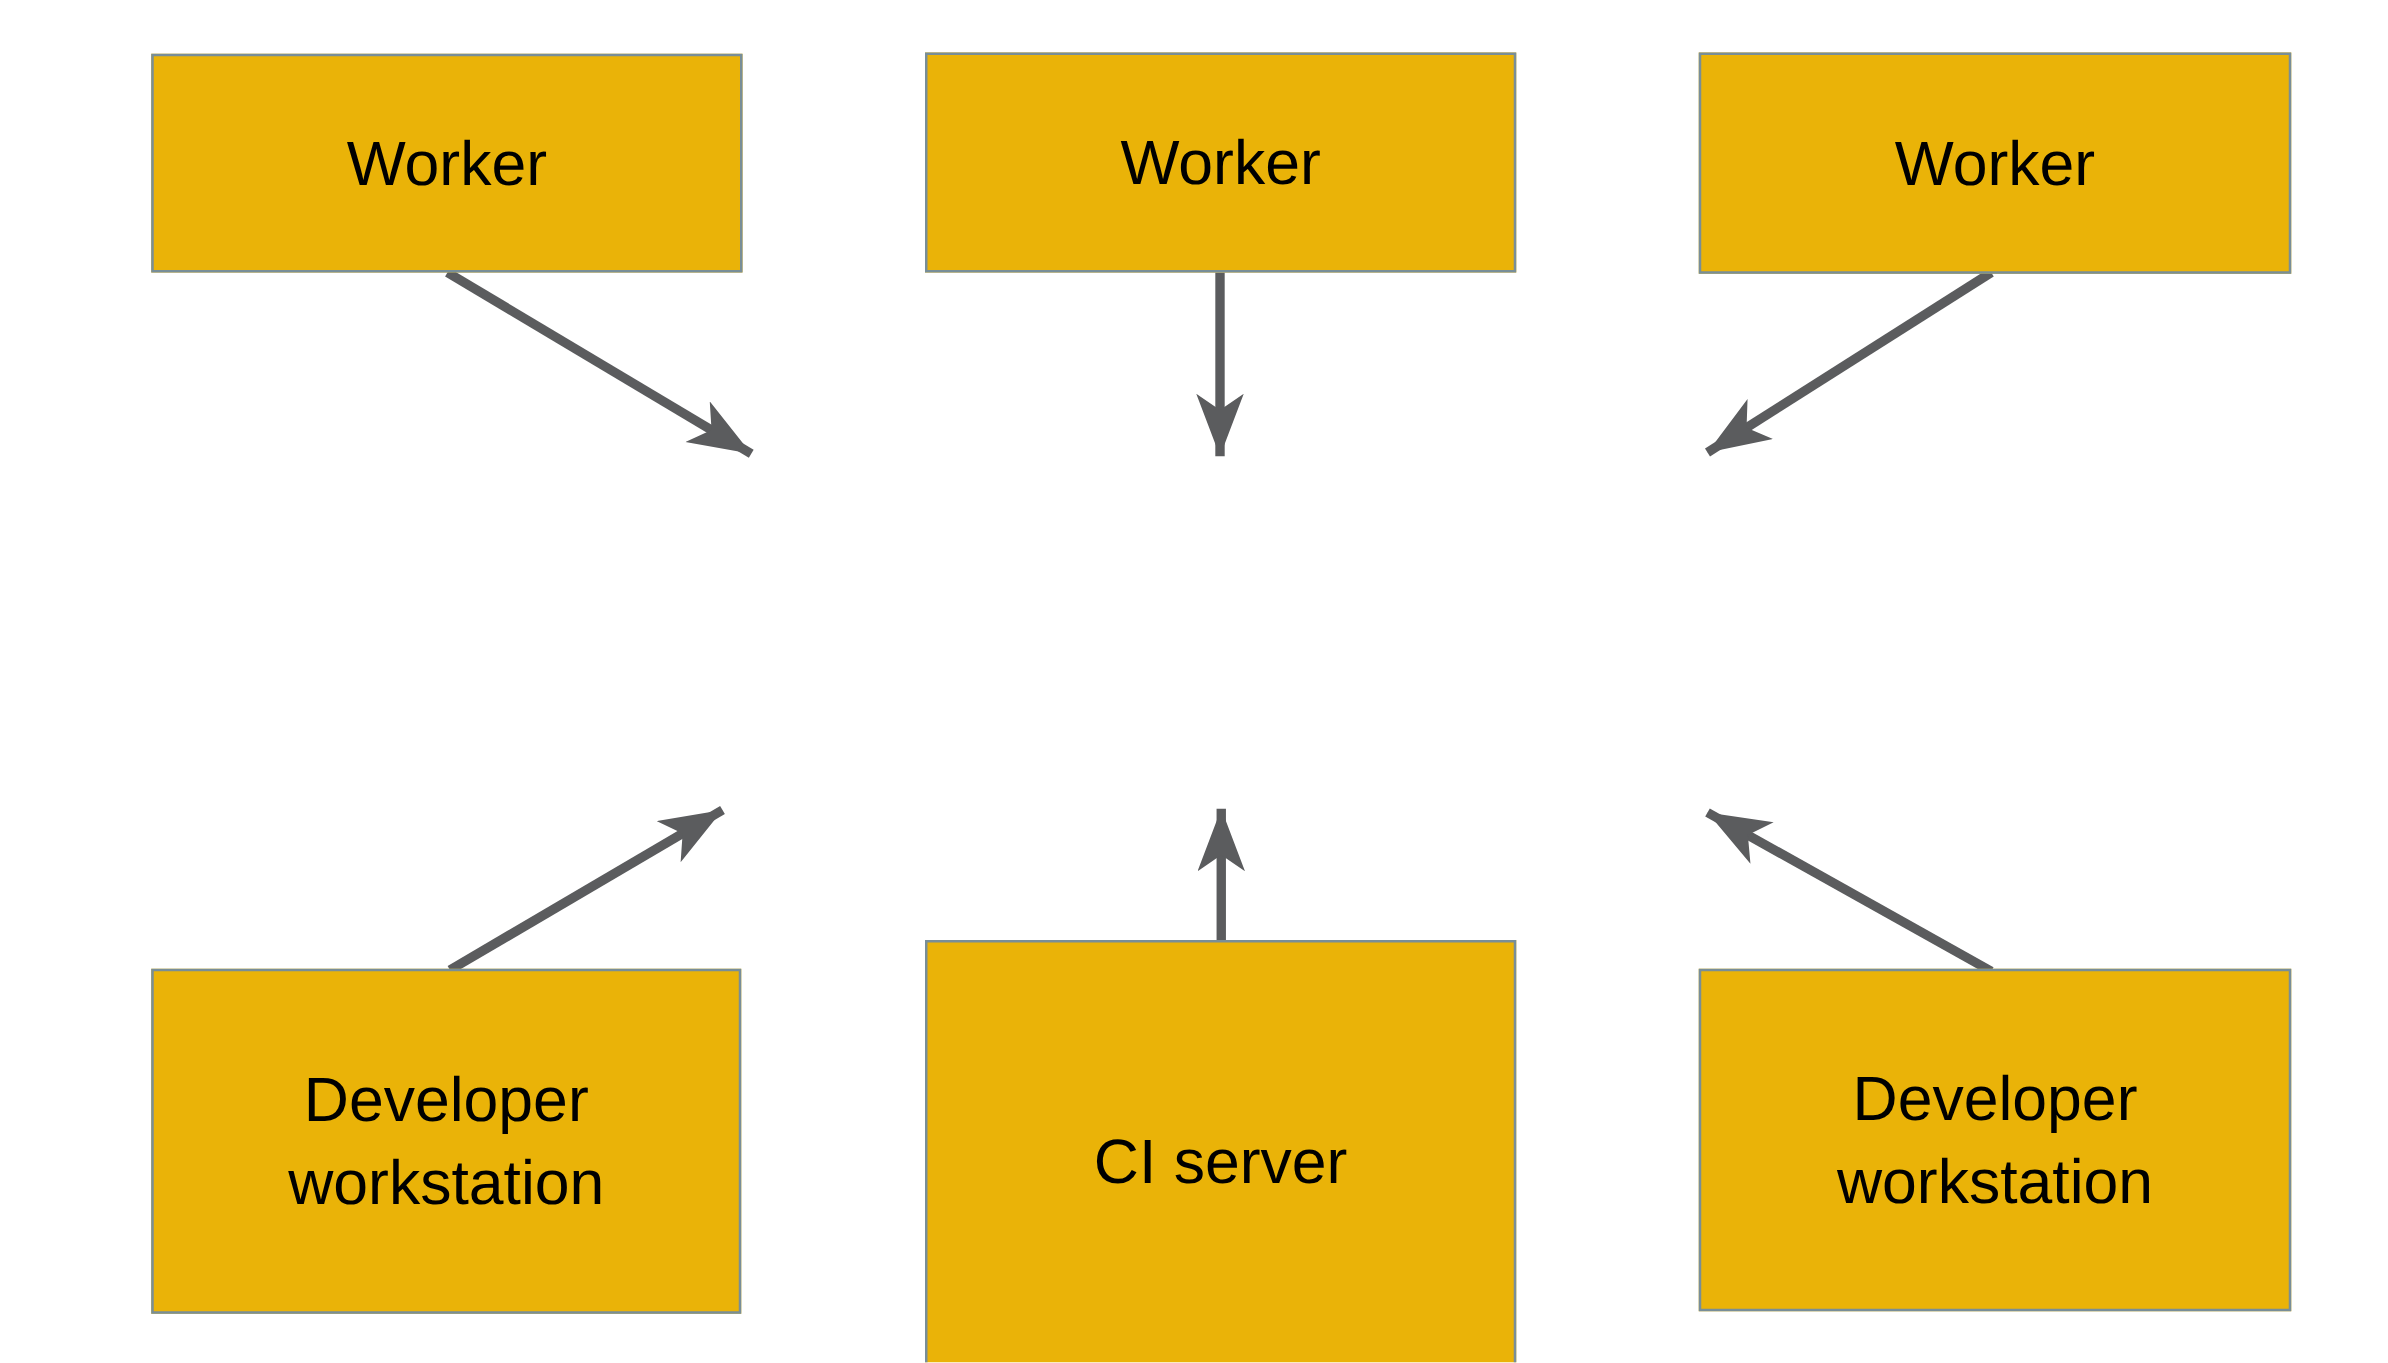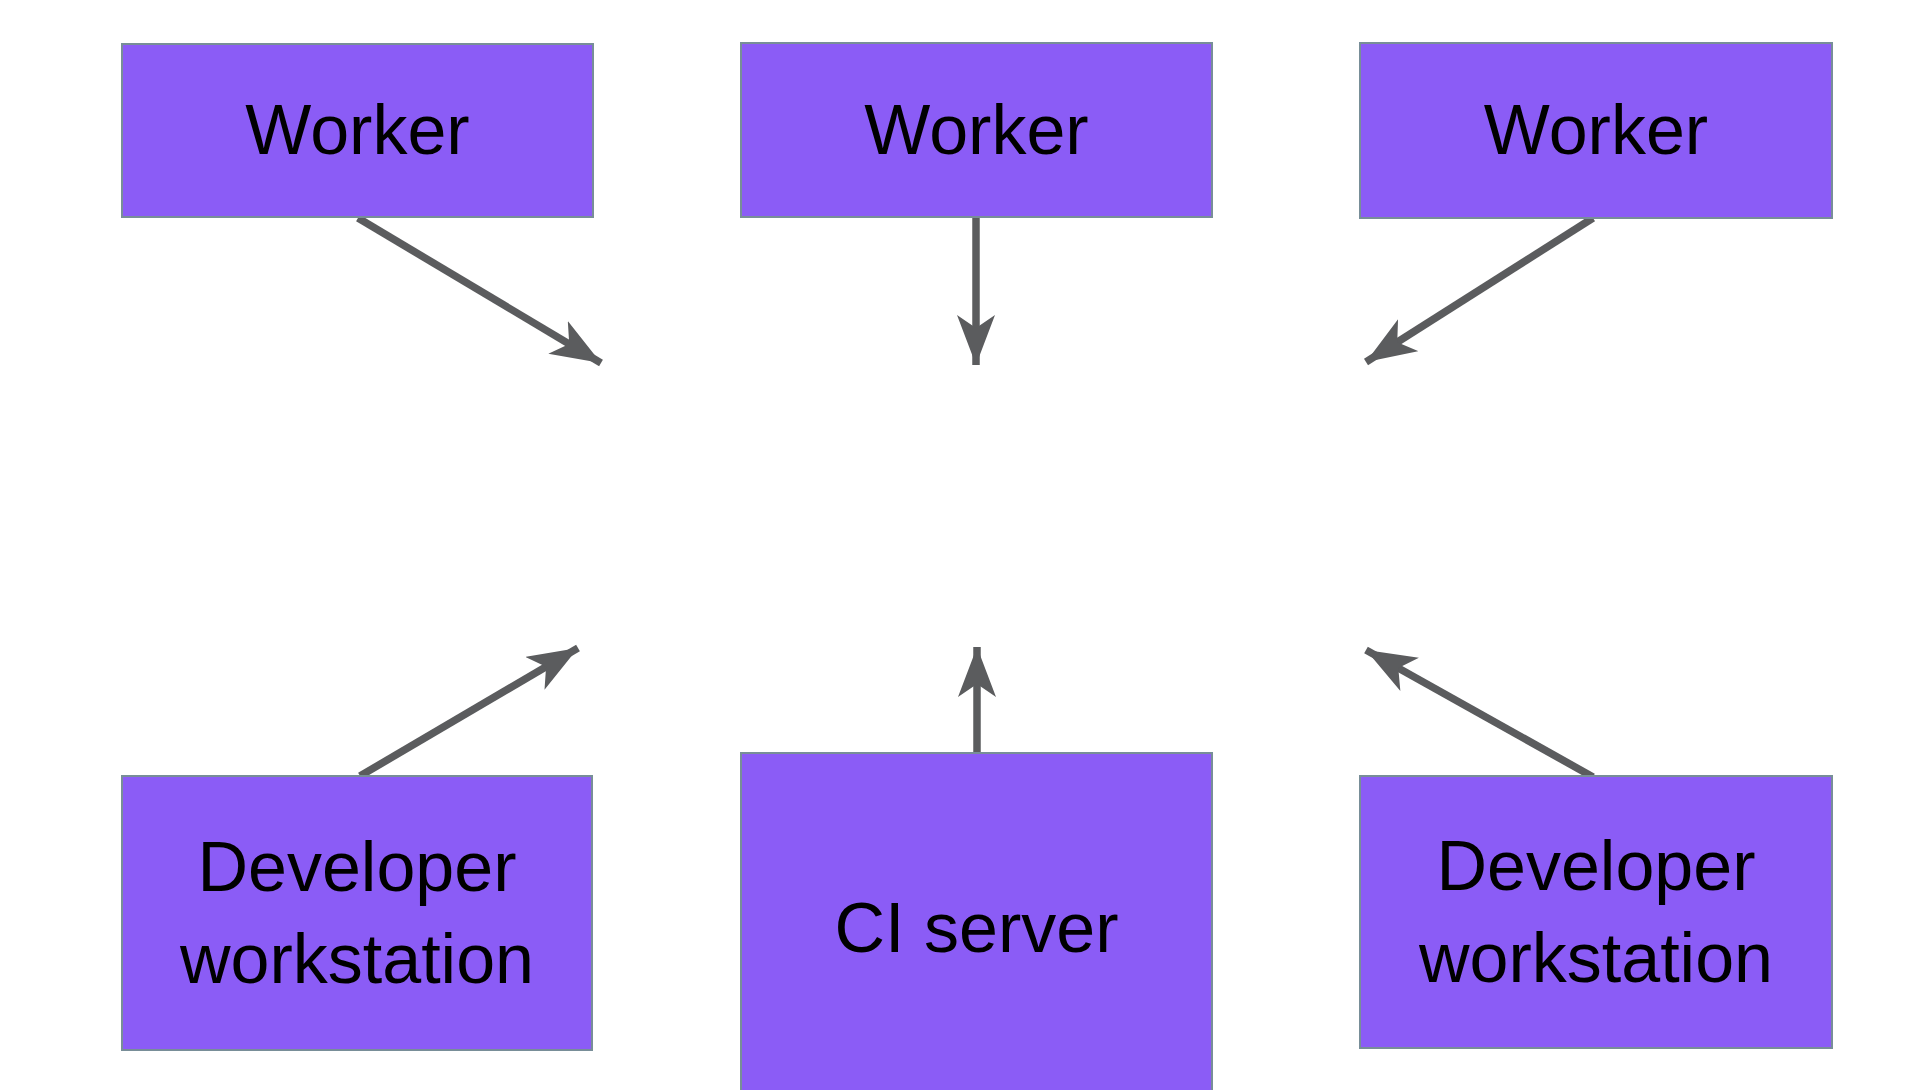--- a/index.html
+++ b/index.html
@@ -11,29 +11,29 @@
     position: relative;
     width: 1910px;
     height: 1090px;
     background: #ffffff;
     overflow: hidden;
     font-family: "Liberation Sans", sans-serif;
   }
   .node {
     position: absolute;
     box-sizing: border-box;
-    background: #8b5cf6;
+    background: #eab308;
     border: 2px solid #788e98;
     display: flex;
     flex-direction: column;
     align-items: center;
     justify-content: center;
     text-align: center;
     color: #000000;
-    font-size: 70px;
+    font-size: 50px;
     line-height: 1.32;
     white-space: nowrap;
   }
   #node-worker-1      { left: 121px;  top: 43px;  width: 473px; height: 175px; }
   #node-worker-2      { left: 740px;  top: 42px;  width: 473px; height: 176px; }
   #node-worker-3      { left: 1359px; top: 42px;  width: 474px; height: 177px; }
   #node-build-master  { left: 570px;  top: 369px; width: 790px; height: 273px; }
   #node-dev-ws-left   { left: 121px;  top: 775px; width: 472px; height: 276px; }
   #node-ci-server     { left: 740px;  top: 752px; width: 473px; height: 353px; }
   #node-dev-ws-right  { left: 1359px; top: 775px; width: 474px; height: 274px; }

